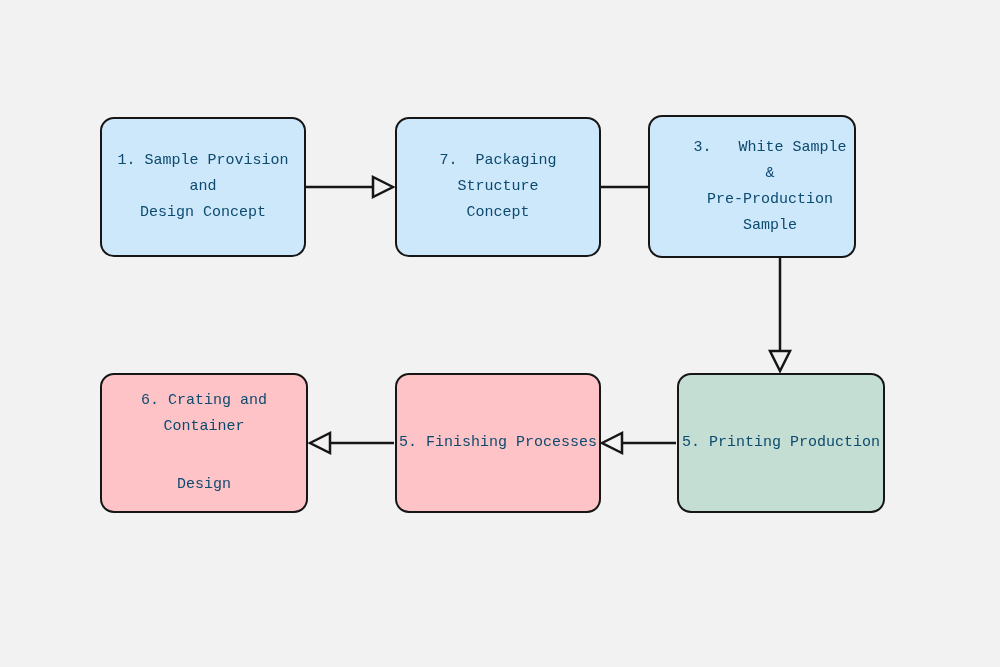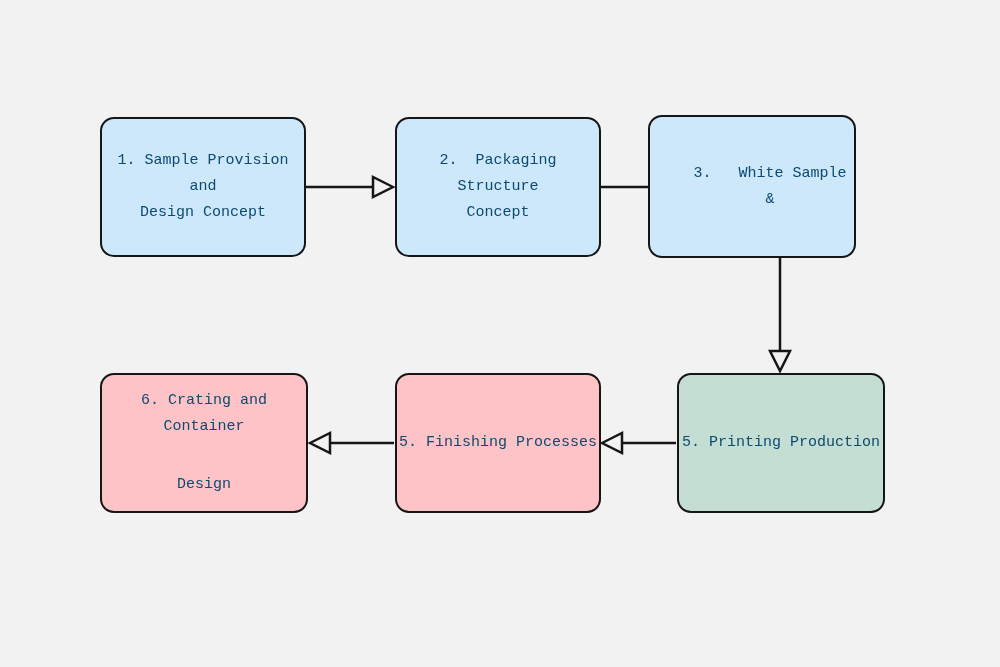--- a/index.html
+++ b/index.html
@@ -77,26 +77,27 @@
       <polygon points="310,443 330,433 330,453"></polygon>
     </g>
   </svg>
 
   <div class="node" style="left: 100px; top: 117px; width: 206px; height: 140px; background: rgb(205, 231, 251);">
     <div class="line">1. Sample Provision and</div>
     <div class="line">Design Concept</div>
   </div>
 
   <div class="node" style="left: 395px; top: 117px; width: 206px; height: 140px; background: rgb(205, 231, 251);">
-    <div class="line">2.  Packaging Structure</div>
+    <div class="line">7.  Packaging Structure</div>
     <div class="line">Concept</div>
   </div>
 
   <div class="node" style="left: 648px; top: 115px; width: 208px; height: 143px; background: rgb(205, 231, 251); padding-left: 36px;">
     <div class="line">3.   White Sample &amp;</div>
+    <div class="line">Pre-Production Sample</div>
   </div>
 
   <div class="node" style="left: 677px; top: 373px; width: 208px; height: 140px; background: rgb(196, 222, 211);">
     <div class="line">5. Printing Production</div>
     <div class="line"></div>
   </div>
 
   <div class="node" style="left: 395px; top: 373px; width: 206px; height: 140px; background: rgb(253, 195, 198);">
     <div class="line">5. Finishing Processes</div>
     <div class="line"></div>

